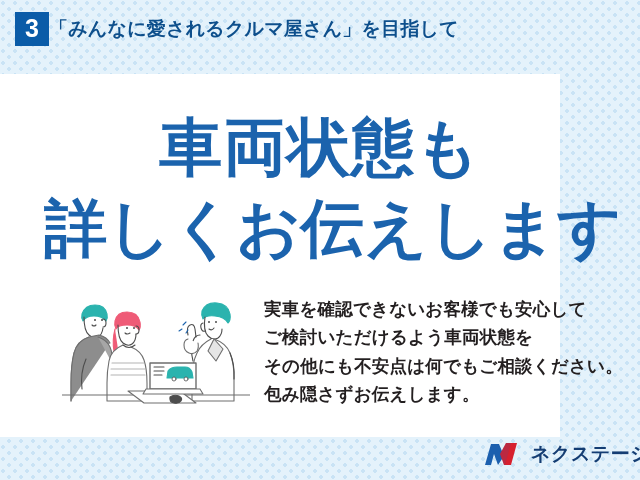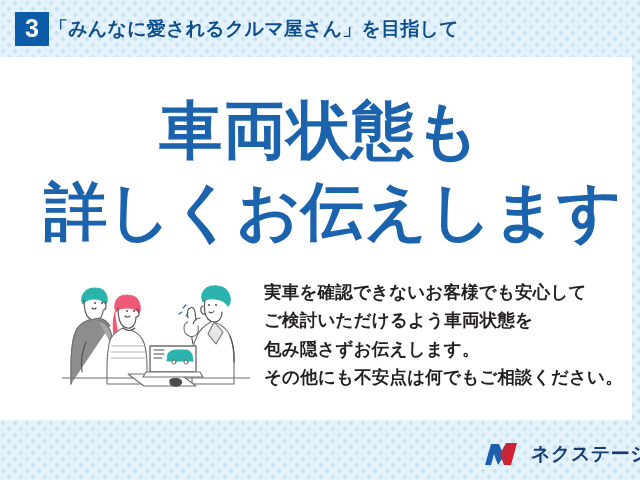--- a/index.html
+++ b/index.html
@@ -26,21 +26,21 @@
     display:flex;align-items:center;justify-content:center;
     font-size:25px;font-weight:bold;line-height:1;
     letter-spacing:0;
   }
   .header-title{
     color:#0d4f8c;
     font-size:19px;font-weight:bold;letter-spacing:.2px;
     white-space:nowrap;
   }
   .card{
-    position:absolute;left:0;top:57px;width:632px;height:363px;
+    position:absolute;left:0;top:74px;width:560px;height:363px;
     background:#ffffff;
   }
   .headline{
     position:absolute;left:0;top:33px;width:640px;
     text-align:center;color:#1b63ad;
     font-size:63px;font-weight:bold;line-height:1.28;
     letter-spacing:1px;
   }
   .headline .l2{letter-spacing:0px;padding-left:26px;}
   .lower{
@@ -149,22 +149,22 @@
           <path d="M106 84 q3 -4 9 -4 l8 0 q5 0 7 5 l1 6 l-26 0 z" fill="#2bb3ae" stroke="#2bb3ae"></path>
           <circle cx="112" cy="92" r="2" fill="#ffffff" stroke="#4d4d4d" stroke-width="0.8"></circle>
           <circle cx="124" cy="92" r="2" fill="#ffffff" stroke="#4d4d4d" stroke-width="0.8"></circle>
         </g>
       </svg>
     </div>
 
     <div class="body-text">
       <div>実車を確認できないお客様でも安心して</div>
       <div>ご検討いただけるよう車両状態を</div>
+      <div>その他にも不安点は何でもご相談ください。</div>
       <div>包み隠さずお伝えします。</div>
-      <div>その他にも不安点は何でもご相談ください。</div>
     </div>
 
   </div>
 </div>
 
 <div class="logo">
   <svg width="40" height="26" viewBox="0 0 40 26" xmlns="http://www.w3.org/2000/svg">
     <path d="M1 24 L7 3 L15 3 L20 15 L14 24 L10 13 L7 24 Z" fill="#1b5fae"></path>
     <path d="M22 2 L33 2 L27 24 L20 24 L16 13 Z" fill="#d7202e"></path>
     <path d="M22 2 L27 2 L21 24 L20 24 L16 13 Z" fill="#1b5fae" opacity="0.15"></path>

